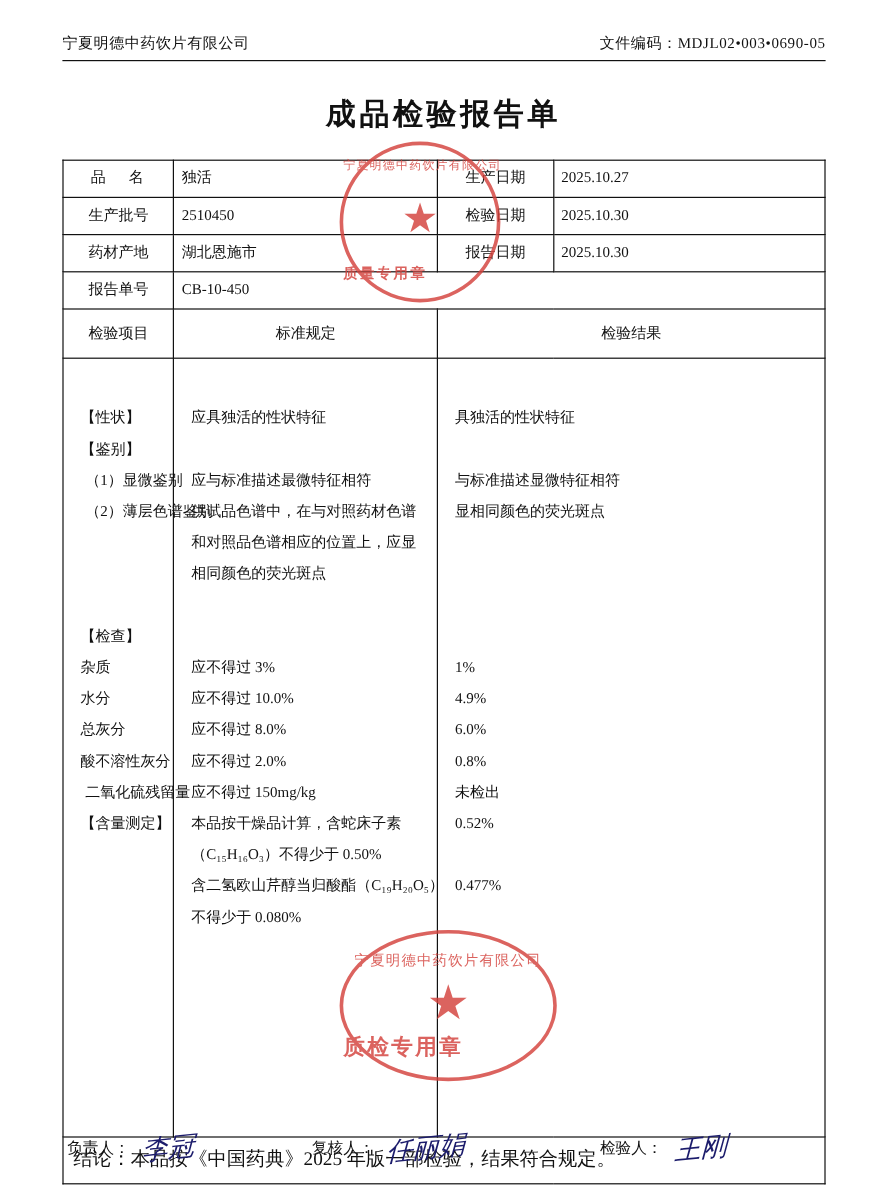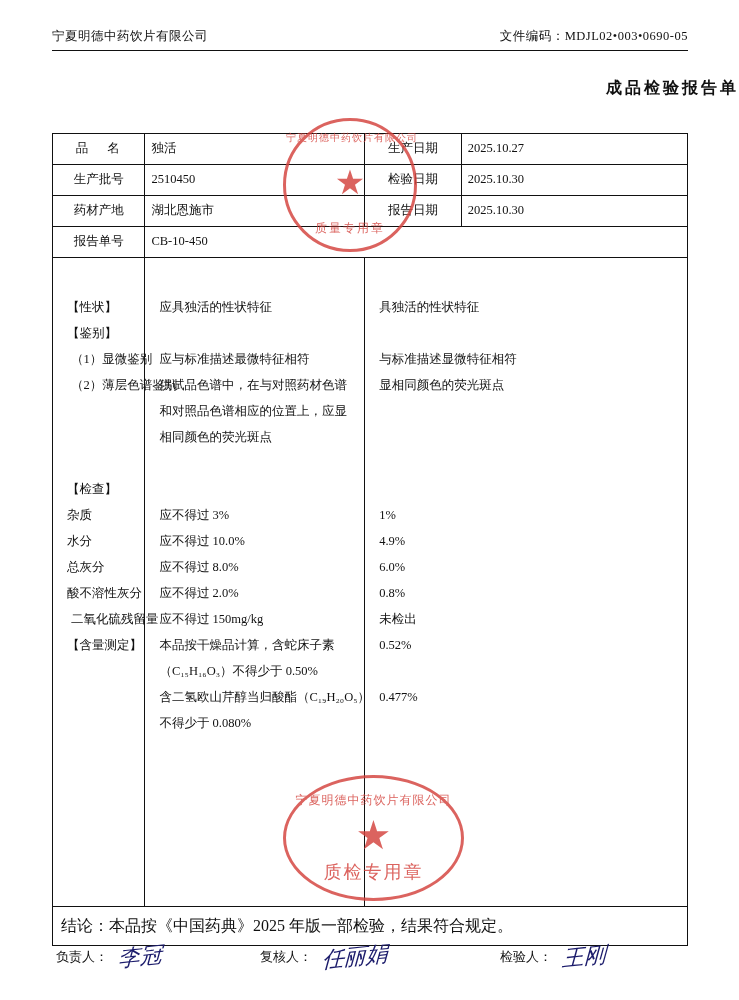--- a/index.html
+++ b/index.html
@@ -44,22 +44,22 @@
     width: 636px;
     height: 1px;
     background: #111;
   }
 
   .title {
     position: absolute;
     left: 0;
     top: 78px;
     width: 739px;
-    text-align: right;
-    font-size: 16px;
+    text-align: center;
+    font-size: 25px;
     font-weight: bold;
     letter-spacing: 3px;
   }
 
   
   table.main {
     position: absolute;
     left: 52px;
     top: 133px;
     width: 636px;
@@ -199,25 +199,25 @@
     font-size: 10px;
     letter-spacing: 1px;
     color: #d4423c;
     white-space: nowrap;
   }
   .stamp-big .arc { font-size: 12px; top: 14px; }
   .stamp .bottom-text {
     position: absolute;
     left: 0; right: 0;
     bottom: 12px;
-    text-align: center;
+    text-align: left;
     font-size: 12px;
     letter-spacing: 2px;
     color: #d4423c;
-    font-weight: normal;
+    font-weight: bold;
   }
   .stamp-big .bottom-text { font-size: 18px; bottom: 14px; }
 </style>
 </head>
 <body>
 
 <div class="page">
 
   <div class="header">
     <div class="company">宁夏明德中药饮片有限公司</div>
@@ -243,20 +243,25 @@
     </tr>
     <tr>
       <td class="lbl rowh">药材产地</td>
       <td class="val">湖北恩施市</td>
       <td class="lbl2">报告日期</td>
       <td class="val2">2025.10.30</td>
     </tr>
     <tr>
       <td class="lbl rowh">报告单号</td>
       <td class="center" colspan="3">CB-10-450</td>
+    </tr>
+    <tr>
+      <td class="colhead col-item">检验项目</td>
+      <td class="colhead col-std">标准规定</td>
+      <td class="colhead col-res" colspan="2">检验结果</td>
     </tr>
     <tr class="body-row">
       <td>
         <div class="cellpad">
           <div class="line gap"></div>
           <div class="line">【性状】</div>
           <div class="line">【鉴别】</div>
           <div class="line indent">（1）显微鉴别</div>
           <div class="line indent">（2）薄层色谱鉴别</div>
           <div class="line"></div>

